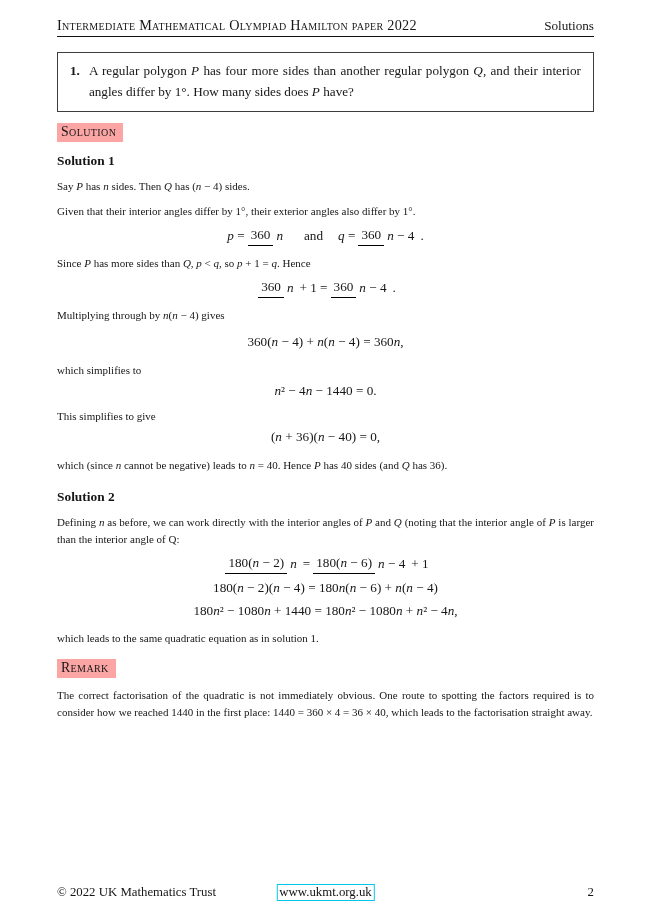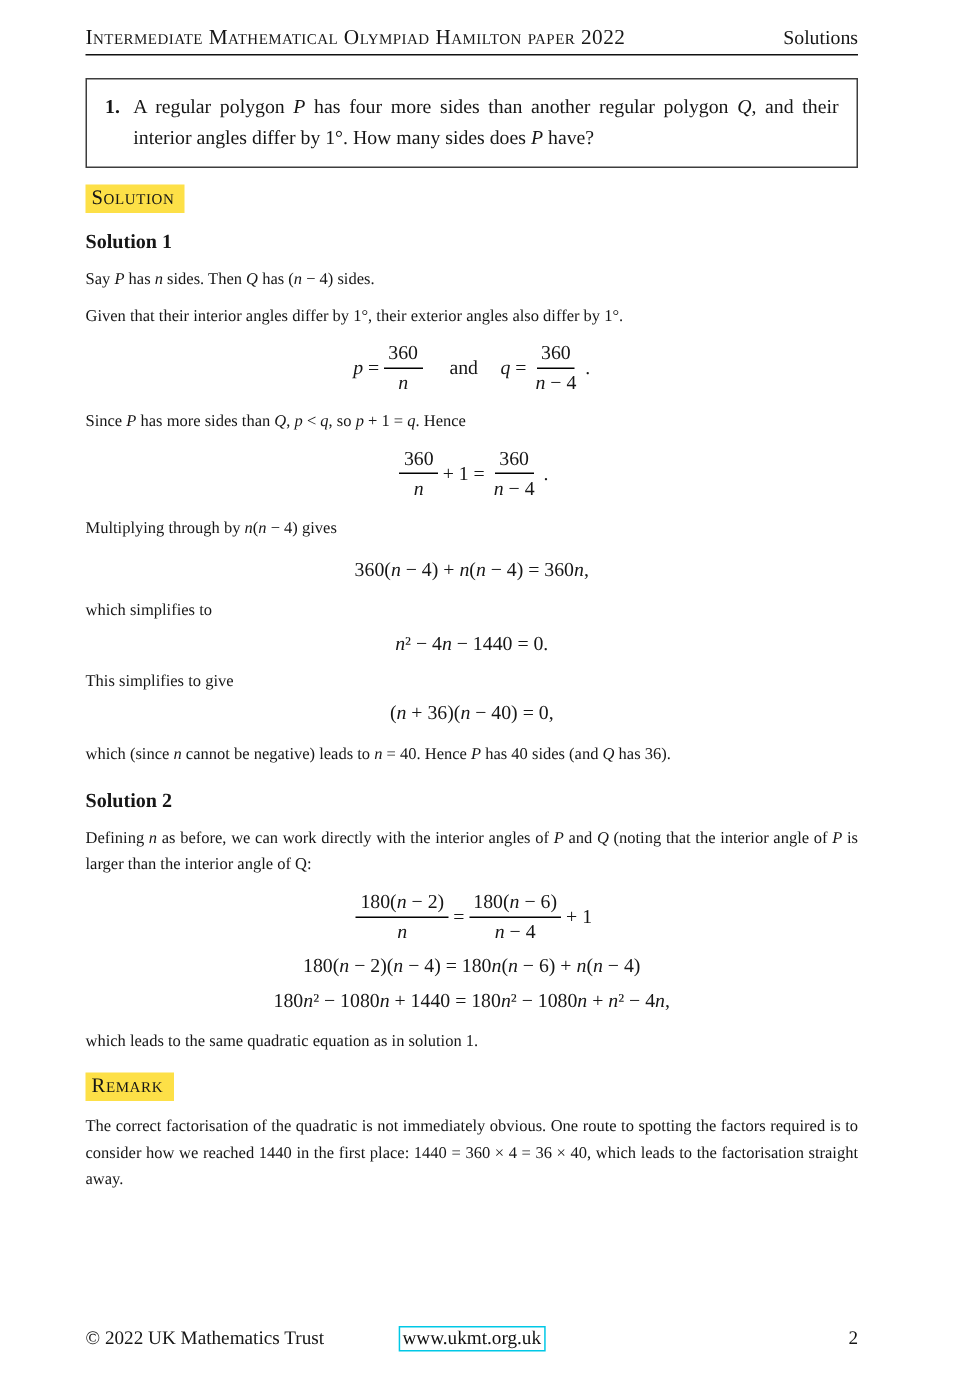--- a/index.html
+++ b/index.html
@@ -5,21 +5,21 @@
   * { box-sizing: border-box; }
   html, body { margin: 0; padding: 0; background: #ffffff; }
   body {
     width: 649px; height: 918px;
     font-family: "Liberation Serif", serif;
     color: #161616;
     -webkit-font-smoothing: antialiased;
   }
   .page {
     width: 649px; height: 918px;
-    padding: 17px 77px 16px 57px;
+    padding: 17px 55px 16px 57px;
     display: flex; flex-direction: column;
     overflow: hidden;
   }
   
   .header-row {
     display: flex; justify-content: space-between; align-items: baseline;
     font-size: 13.5px;
   }
   .paper-title {
     font-variant: small-caps;
@@ -36,21 +36,21 @@
     padding: 8px 12px 9px 10px;
     display: flex; gap: 9px;
     font-size: 13.2px; line-height: 1.56;
   }
   .prob-num { font-weight: bold; flex: 0 0 auto; padding-left: 2px; }
   .prob-text { text-align: justify; }
 
   
   .badge {
     align-self: flex-start;
-    background: #fde047;
+    background: #fca5a5;
     font-variant: small-caps;
     font-size: 13.8px;
     letter-spacing: 0.4px;
     padding: 1px 7px 2px 4px;
     margin-top: 11px;
   }
   .badge.remark { margin-top: 12px; text-align: right; }
 
   .sol-heading {
     font-size: 13.4px; font-weight: bold;
@@ -76,21 +76,21 @@
   .disp-text {
     text-align: center;
     font-size: 13.2px; line-height: 1.5;
     margin: 8px 0 0;
   }
   .disp-text.tight { margin-top: 3px; }
   .disp-text.mt4 { margin-top: 4px; }
   .disp-text.mt2 { margin-top: 2px; }
 
   .frac {
-    display: inline-flex; flex-direction: column; align-items: center;
+    display: inline-flex; flex-direction: row; align-items: center;
     margin: 0 3px; line-height: 1.38;
   }
   .frac .num { padding: 0 3px 0.5px; border-bottom: 1.2px solid #000; }
   .frac .den { padding: 0.5px 3px 0; }
   .qpad { padding: 0 15px; }
 
   .it { font-style: italic; }
 
   
   .footer {

